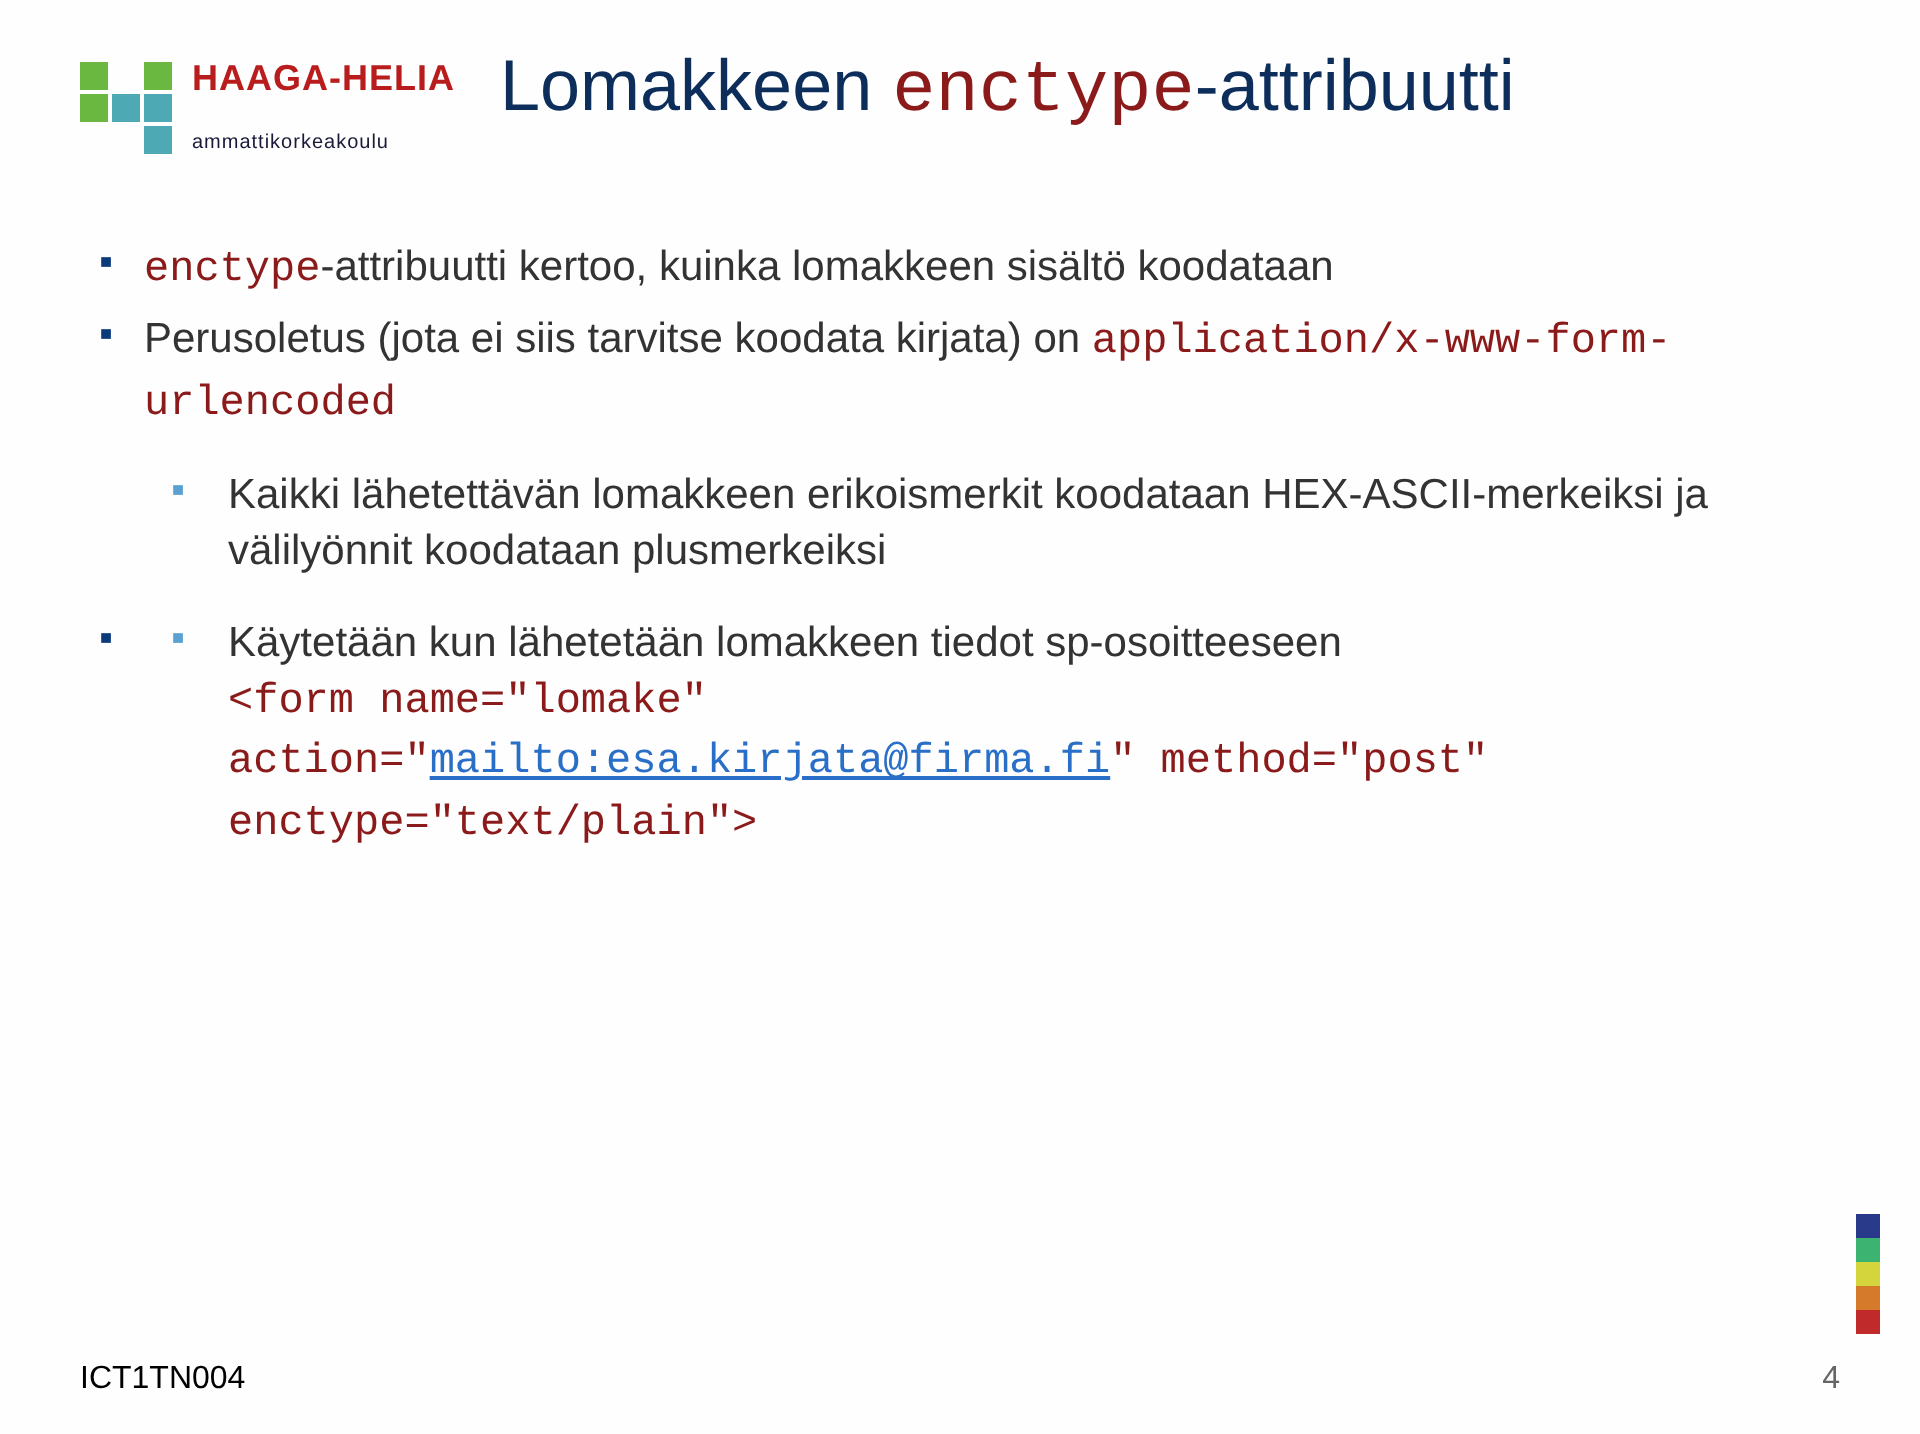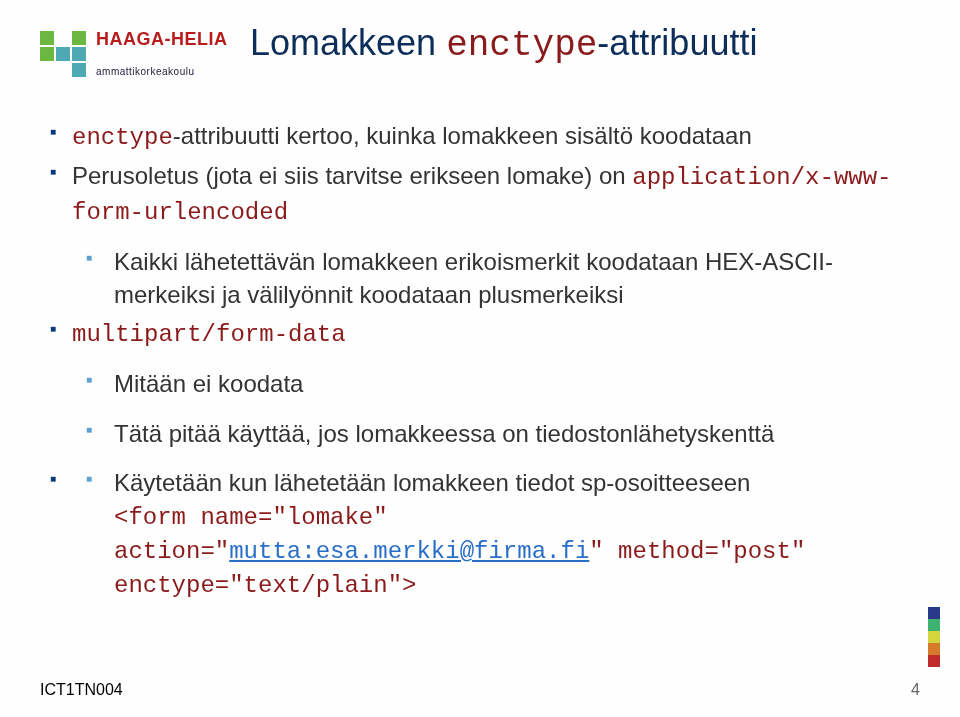--- a/index.html
+++ b/index.html
@@ -40,21 +40,21 @@
     font-size: 36px;
     color: #0d2e5a;
   }
   .title .mono { font-family: "Courier New", monospace; color: #8B1A1A; }
 
   .content {
     position: absolute;
     top: 120px;
     left: 50px;
     right: 40px;
-    font-size: 24px;
+    font-size: 21px;
     color: #333;
     line-height: 1.35;
   }
   ul { list-style: none; }
   li { position: relative; padding-left: 22px; margin-bottom: 6px; }
   li::before {
     content: "■";
     position: absolute;
     left: 0;
     top: 5px;
@@ -116,38 +116,31 @@
 <div class="title">
   <span>Lomakkeen </span><span class="mono">enctype</span><span>-attribuutti</span>
 </div>
 
 <div class="content">
   <ul class="b1">
     <li>
       <span class="mono">enctype</span><span>-attribuutti kertoo, kuinka lomakkeen sisältö koodataan</span>
     </li>
     <li>
-      <span>Perusoletus (jota ei siis tarvitse erikseen lomake) on </span><span class="mono">application/x-www-form-urlencoded</span>
+      <span>Perusoletus (jota ei siis tarvitse koodata kirjata) on </span><span class="mono">application/x-www-form-urlencoded</span>
       <ul class="b2">
         <li><span>Kaikki lähetettävän lomakkeen erikoismerkit koodataan HEX-ASCII-merkeiksi ja välilyönnit koodataan plusmerkeiksi</span></li>
-      </ul>
-    </li>
-    <li>
-      <span class="mono">multipart/form-data</span>
-      <ul class="b2">
-        <li><span>Mitään ei koodata</span></li>
-        <li><span>Tätä pitää käyttää, jos lomakkeessa on tiedostonlähetyskenttä</span></li>
       </ul>
     </li>
     <li>
       <ul class="b2">
         <li>
           <span>Käytetään kun lähetetään lomakkeen tiedot sp-osoitteeseen</span><br>
           <span class="mono">&lt;form name="lomake"</span><br>
-          <span class="mono">action="</span><span class="link">mutta:esa.merkki@firma.fi</span><span class="mono">" method="post"</span><br>
+          <span class="mono">action="</span><span class="link">mailto:esa.kirjata@firma.fi</span><span class="mono">" method="post"</span><br>
           <span class="mono">enctype="text/plain"&gt;</span>
         </li>
       </ul>
     </li>
   </ul>
 </div>
 
 <div class="color-strip">
   <span style="background:#2a3a8a"></span>
   <span style="background:#3cb371"></span>

